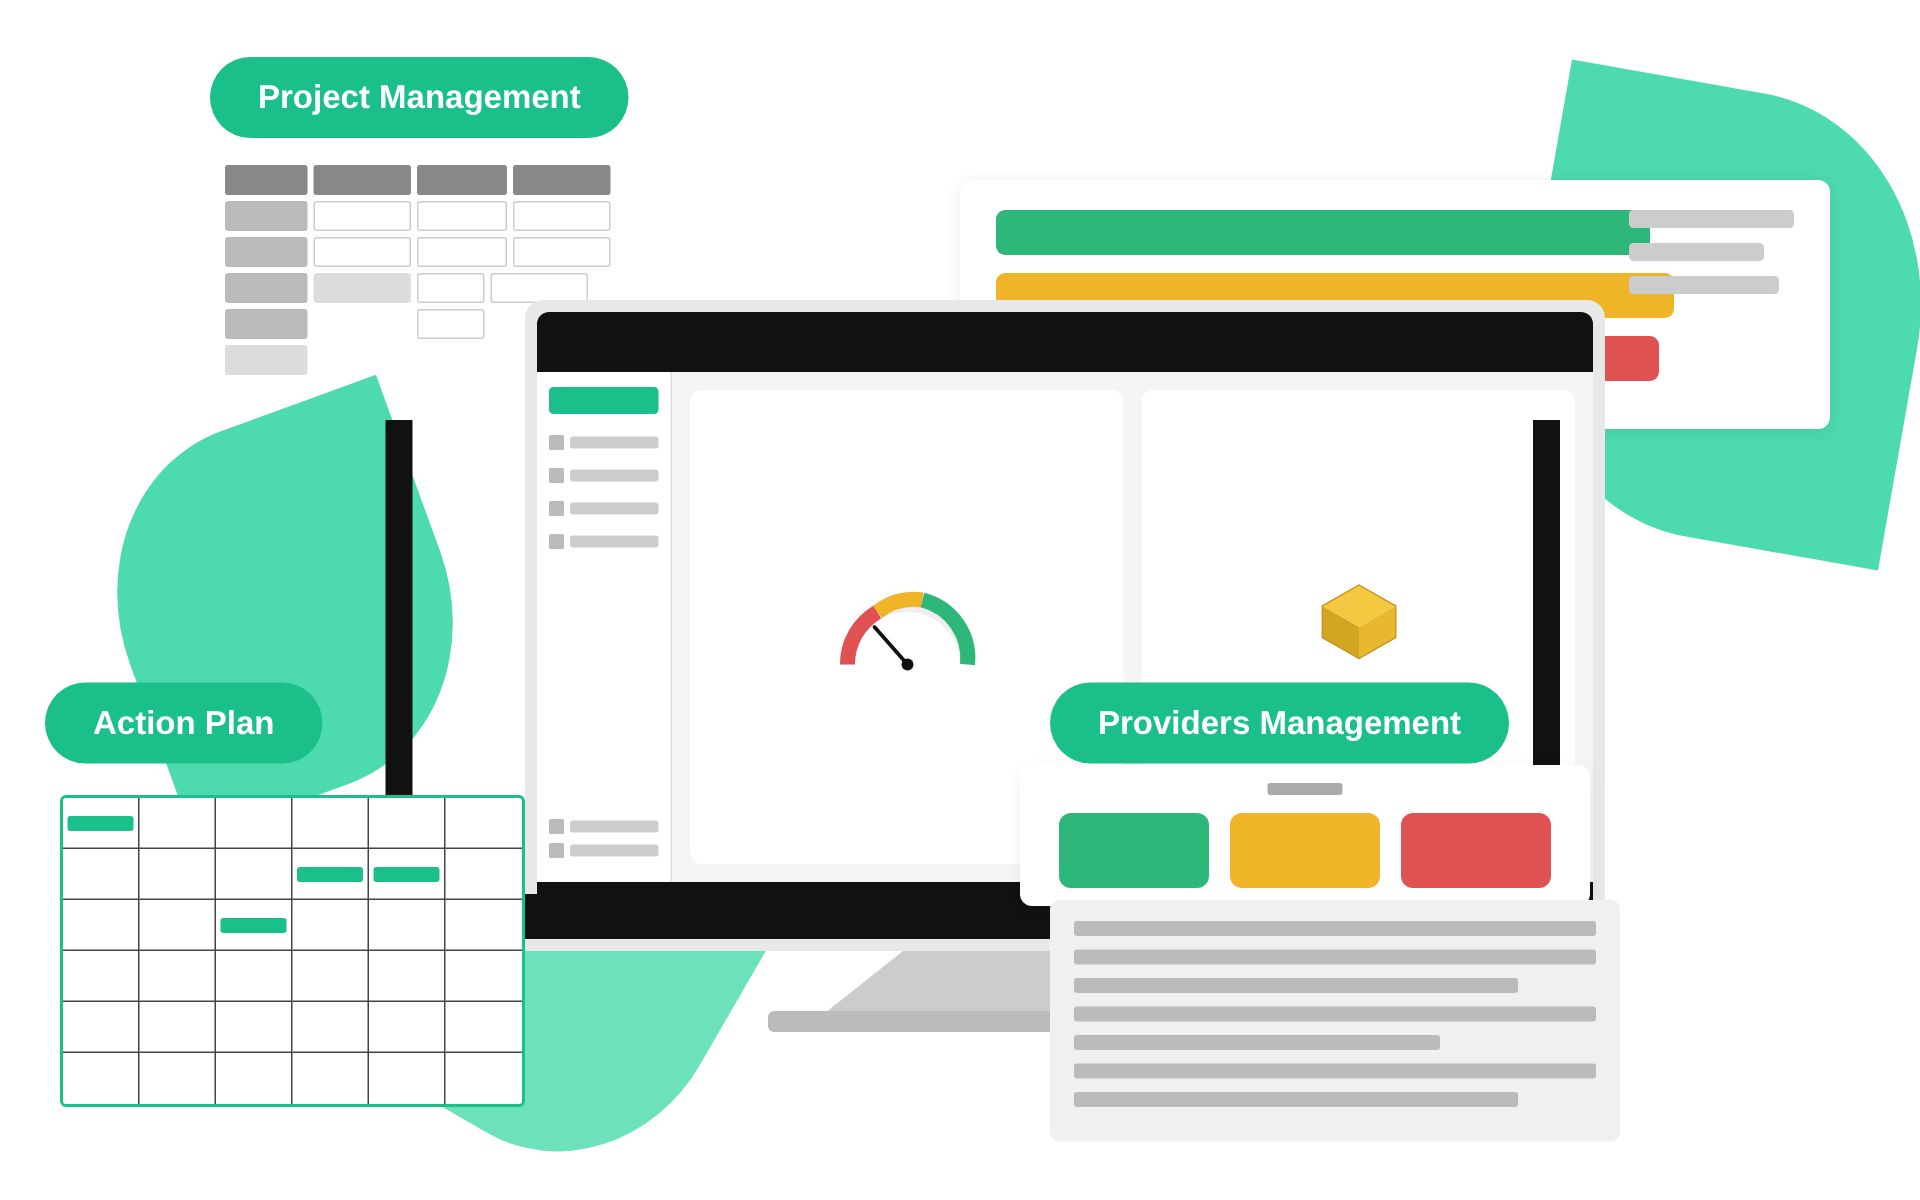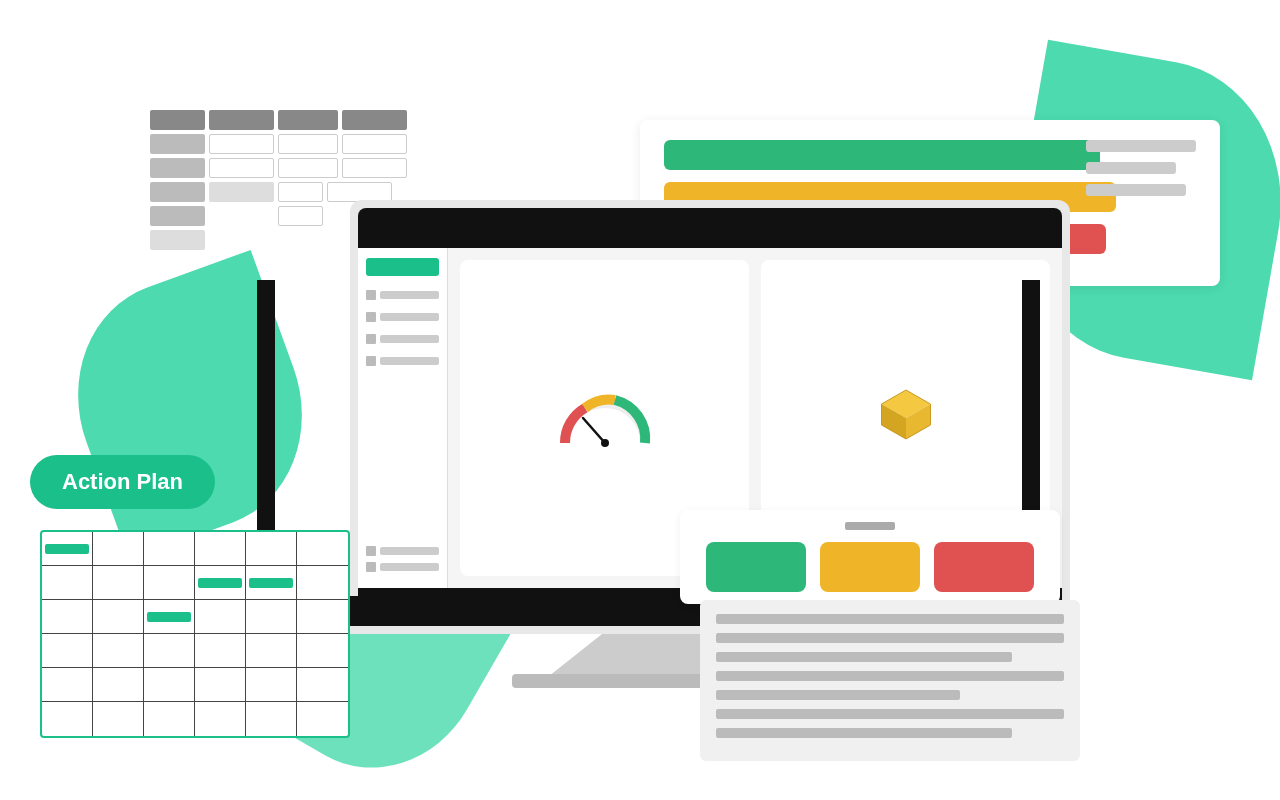--- a/index.html
+++ b/index.html
@@ -383,22 +383,28 @@
   </style>
 </head>
 <body>
 
 <div class="scene">
 
   <div class="leaf-left"></div>
   <div class="leaf-right"></div>
   <div class="leaf-bottom"></div>
 
+  <div class="badge badge-project">
+    <span>Project Management</span>
+  </div>
   <div class="badge badge-action">
     <span>Action Plan</span>
+  </div>
+  <div class="badge badge-providers">
+    <span>Providers Management</span>
   </div>
 
   <div class="pm-sheet">
 
     <div class="pm-row">
       <div class="pm-cell dark w1"></div>
       <div class="pm-cell dark w2"></div>
       <div class="pm-cell dark w3"></div>
       <div class="pm-cell dark w4"></div>
     </div>

